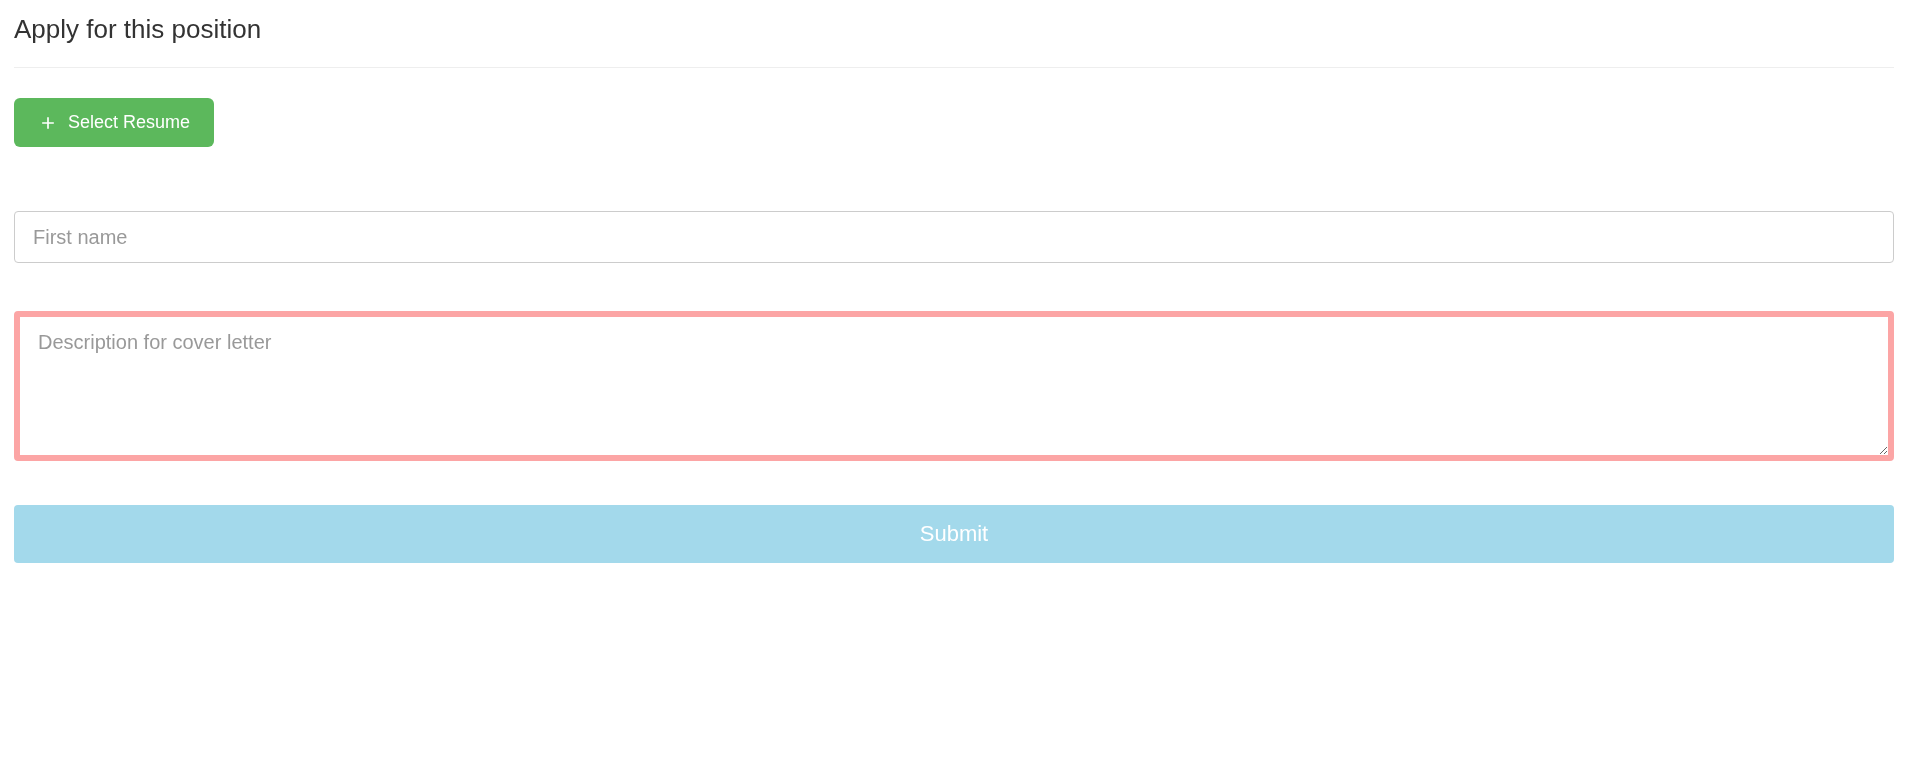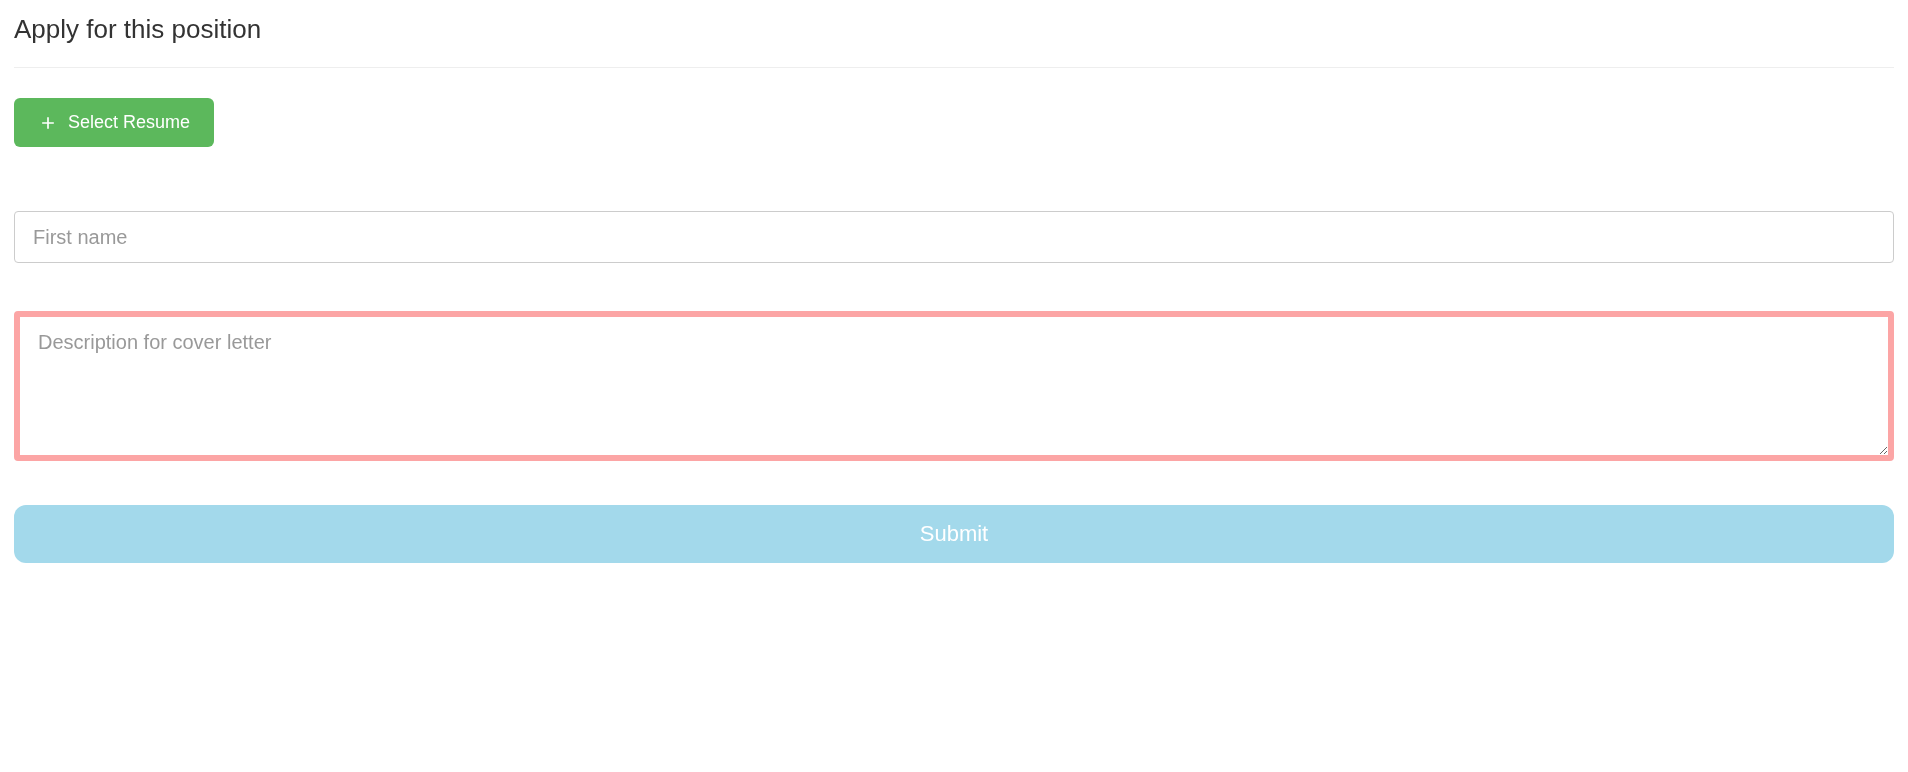--- a/index.html
+++ b/index.html
@@ -85,21 +85,21 @@
     }
     .textarea-input::placeholder {
       color: #999999;
     }
     .submit-btn {
       width: 100%;
       height: 58px;
       background: #a3d9eb;
       color: #ffffff;
       border: none;
-      border-radius: 12px;
+      border-radius: 4px;
       font-size: 22px;
       font-weight: 400;
       cursor: pointer;
       margin-top: 20px;
     }
   </style>
 </head>
 <body>
 
 

